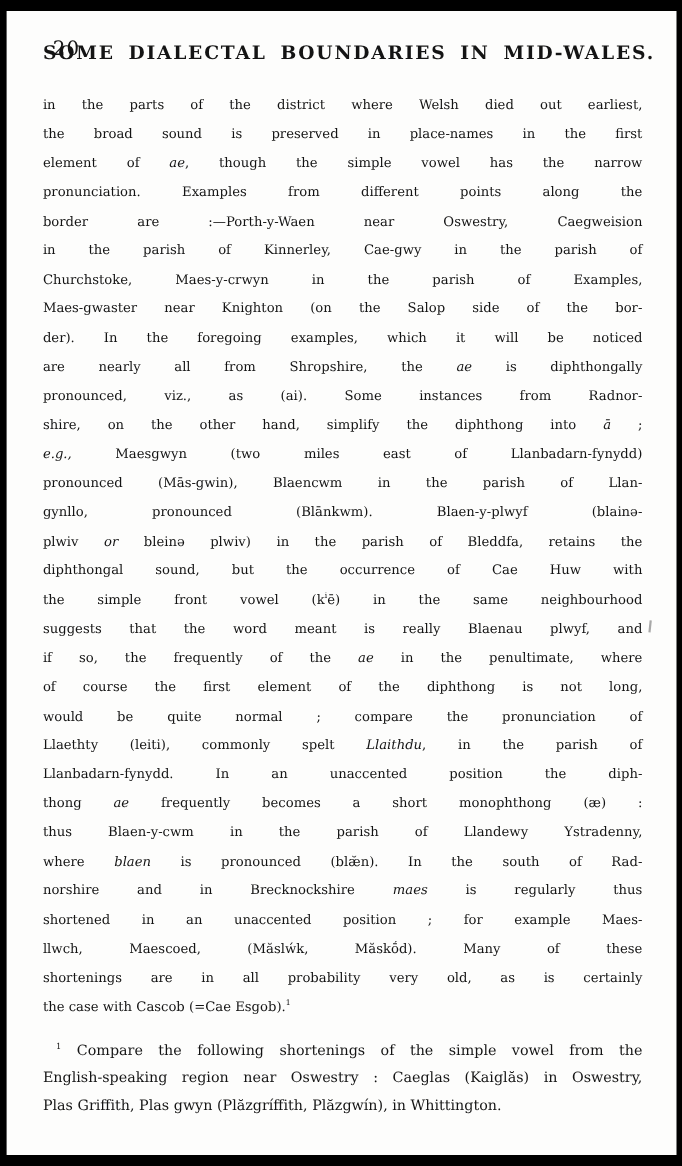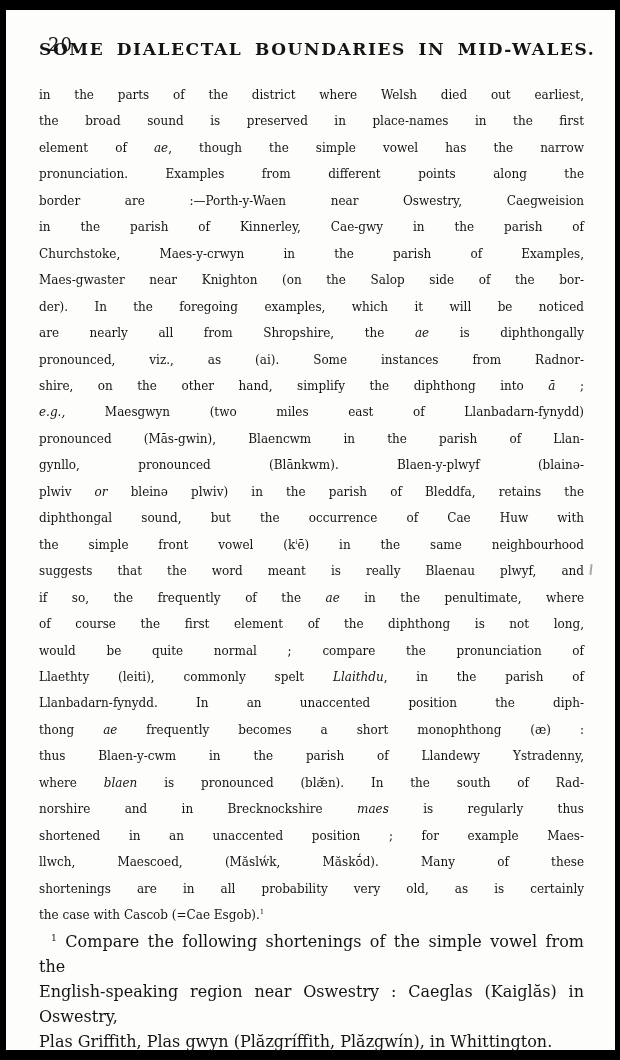--- a/index.html
+++ b/index.html
@@ -29,21 +29,21 @@
     font-size:17px; font-weight:bold;
     letter-spacing:1.6px; word-spacing:5px;
     white-space:nowrap;
   }
   .bodytext { margin-top:26px; font-size:12px; line-height:26.45px; }
   .line { text-align:justify; text-align-last:justify; }
   .bodytext .line:last-child,
   .footnote .line:last-child { text-align-last:left; }
   .it { font-style:italic; }
   sup { font-size:0.58em; line-height:0; vertical-align:super; }
-  .footnote { font-size:16px; line-height:25px; }
+  .footnote { margin-top:14px; font-size:13px; line-height:25px; }
   .footnote .line:first-child { text-indent:12px; }
   .watermark {
     position:absolute; right:49px; top:1003px;
     font-family:Liberation Mono, monospace;
     font-size:15px; color:#222; letter-spacing:0.5px;margin-top:28px;
   }
   .artifact {
     position:absolute; right:23px; top:530px;
     width:2px; height:11px; background:#a8a8a8;
     transform:rotate(6deg);

